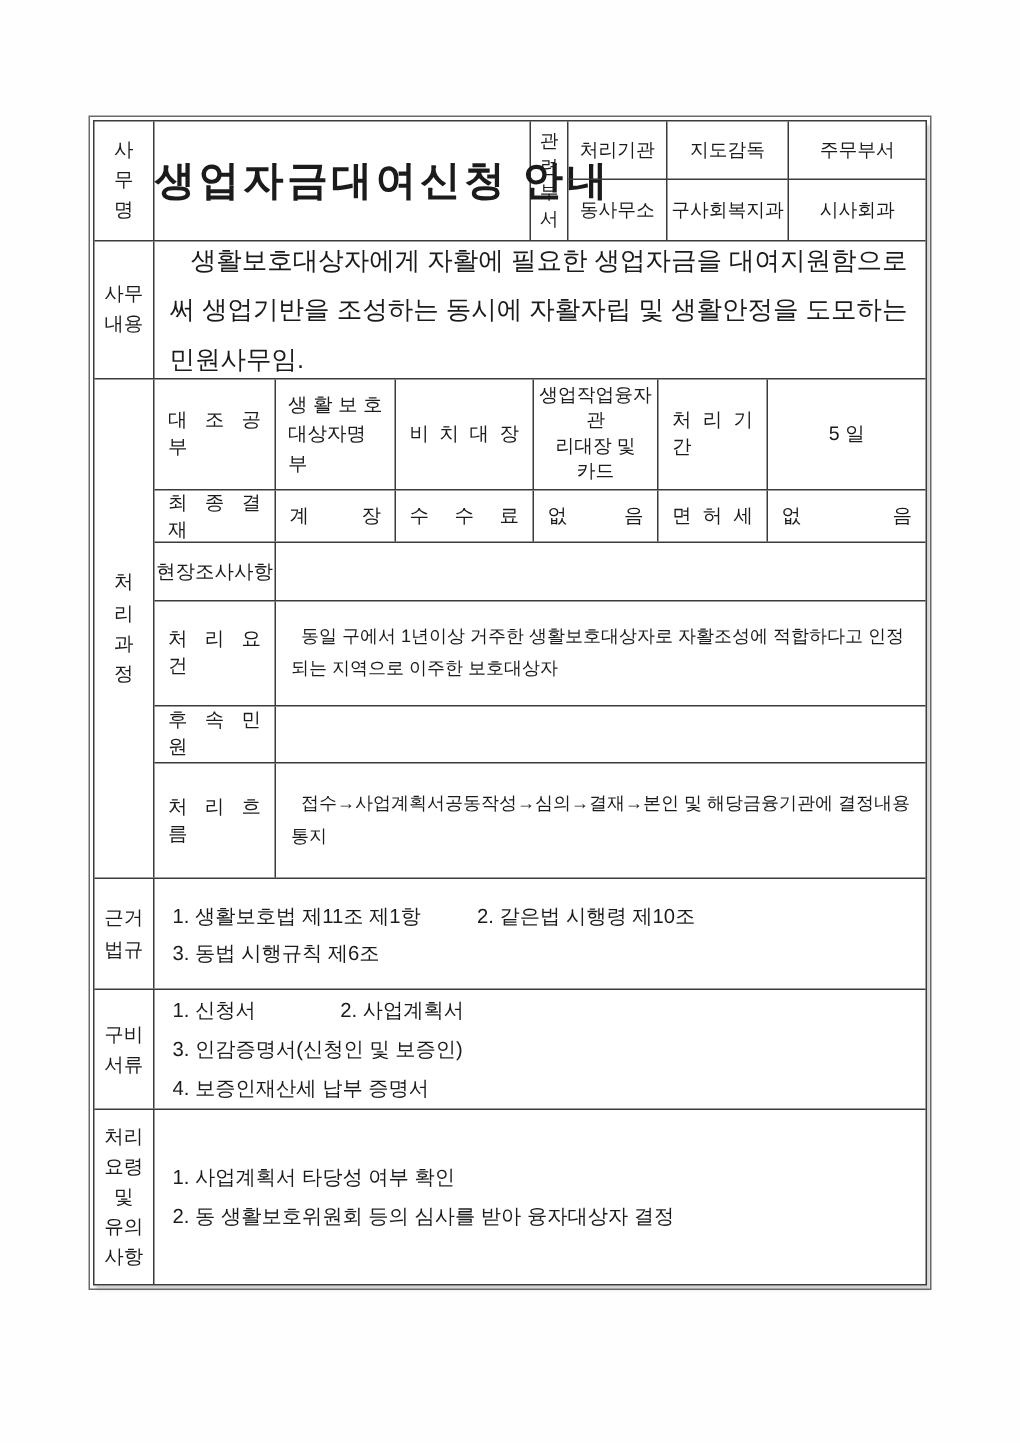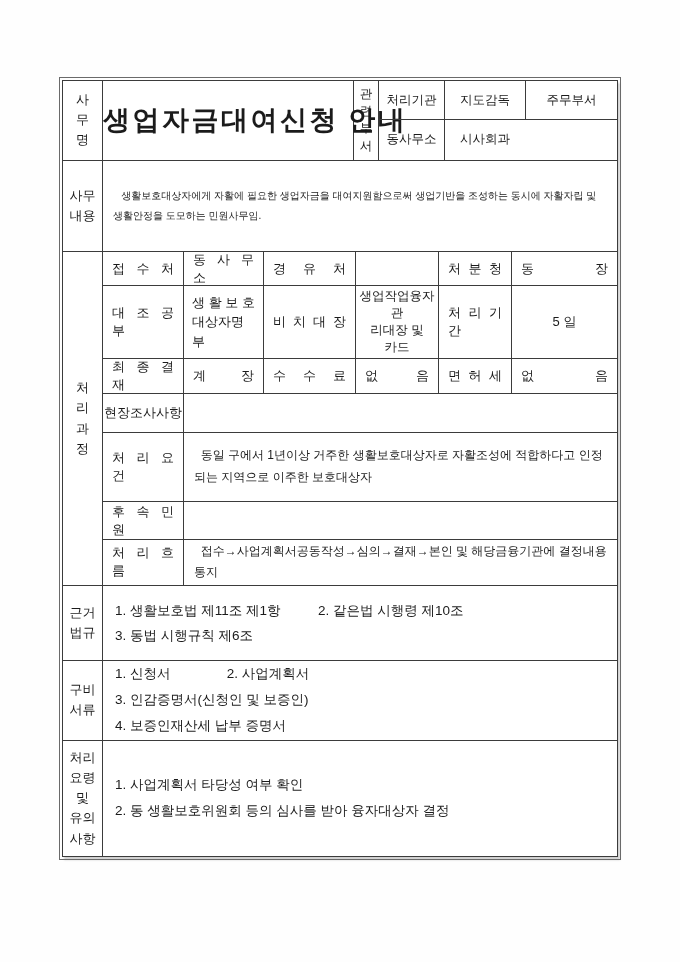--- a/index.html
+++ b/index.html
@@ -73,21 +73,21 @@
   .r-desc  { height: 92px; }
   .r-legal { height: 75px; }
   .r-docs  { height: 80px; }
   .r-guide { height: 116px; }
 
   .para {
     flex: 1;
     padding: 2px 10px;
     white-space: pre-wrap;
     line-height: 1.95;
-    font-size: 10px;
+    font-size: 17px;
     word-break: break-all;
   }
   .lines { flex: 1; padding: 2px 0 2px 12px; }
   .lines > div {
     line-height: 25px;
     white-space: pre-wrap;
     font-size: 13.5px;
   }
   .r-docs .lines > div { line-height: 26px; }
   .r-guide .lines > div { line-height: 26px; }
@@ -152,45 +152,38 @@
       <div class="title-cell cellv">생업자금대여신청  안내</div>
       <div class="lbl rel-lbl cellv vtight">관
 련
 부
 서</div>
       <div class="dept">
         <div>처리기관</div>
         <div>지도감독</div>
         <div>주무부서</div>
         <div>동사무소</div>
+        <div>구사회복지과</div>
         <div>시사회과</div>
       </div>
     </div>
 
     <div class="row r-desc">
       <div class="lbl cellv">사무
 내용</div>
       <div class="para cellv">   생활보호대상자에게 자활에 필요한 생업자금을 대여지원함으로써 생업기반을 조성하는 동시에 자활자립 및 생활안정을 도모하는 민원사무임.</div>
     </div>
 
     <div class="row r-proc">
       <div class="lbl cellv">처
 리
 과
 정</div>
       <div class="proc">
 
-        <div class="prow h34">
-          <div class="pc1 cellv just">접 수 처</div>
-          <div class="pc2 cellv just">동 사 무 소</div>
-          <div class="pc3 cellv just">경 유 처</div>
-          <div class="pc4 cellv ctr"></div>
-          <div class="pc5 cellv just">처 분 청</div>
-          <div class="pcL cellv just">동 장</div>
-        </div>
 
         <div class="prow h74">
           <div class="pc1 cellv just">대 조 공 부</div>
           <div class="pc2 cellv jlines">생 활 보 호
 대상자명부</div>
           <div class="pc3 cellv just">비 치 대 장</div>
           <div class="pc4 cellv clines">생업작업융자
 관
 리대장 및
 카드</div>

